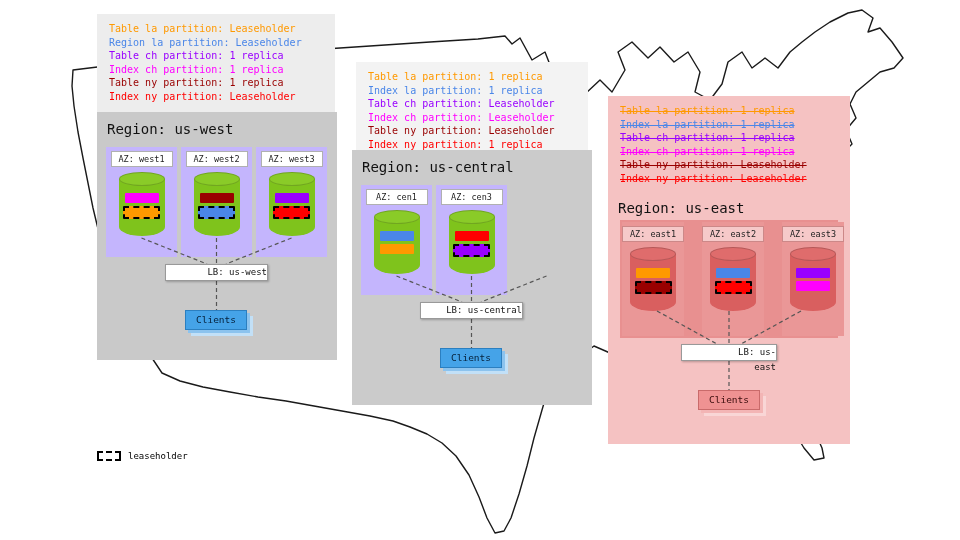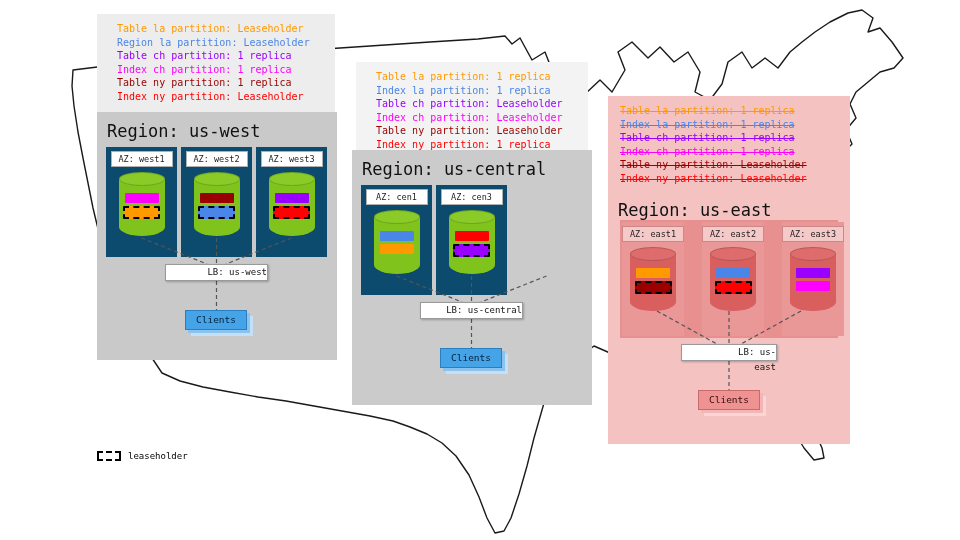--- a/index.html
+++ b/index.html
@@ -1,40 +1,40 @@
 <!DOCTYPE html>
 <html><head>
 <meta charset="utf-8">
 <style>
   * { margin:0; padding:0; box-sizing:border-box; }
   html,body { width:960px; height:540px; background:#ffffff; overflow:hidden; }
   body { position:relative; font-family:"DejaVu Sans Mono","Liberation Mono",monospace; color:#111; }
 
   #map-svg { position:absolute; left:0; top:0; z-index:0; }
 
-  .legend-box { position:absolute; z-index:2; padding:8px 20px; font-size:10px; line-height:13.5px; }
+  .legend-box { position:absolute; z-index:2; padding:8px 12px; font-size:10px; line-height:13.5px; }
   .legend-west { left:97px; top:14px; width:238px; height:98px; background:#ededed; }
   .legend-central { left:356px; top:62px; width:232px; height:98px; background:#f3f3f3; }
   .legend-east { left:620px; top:104px; width:222px; background:transparent; padding:0; }
   .lline { white-space:nowrap; }
   .strike { text-decoration:line-through; }
 
   .c-orange{color:#ff9900} .c-blue{color:#4a86e8} .c-purple{color:#9900ff}
   .c-magenta{color:#ff00ff} .c-darkred{color:#990000} .c-red{color:#ff0000}
 
   .region { position:absolute; z-index:2; }
   .region-west { left:97px; top:112px; width:240px; height:248px; background:#c9c9c9; }
   .region-central { left:352px; top:150px; width:240px; height:255px; background:#cbcbcb; }
   .region-east-panel { left:608px; top:96px; width:242px; height:348px; background:#f5c2c2; }
 
-  .region-title { position:absolute; left:10px; top:9px; font-size:17px; color:#111; }
+  .region-title { position:absolute; left:10px; top:9px; font-size:14px; color:#111; }
   .region-east-panel .region-title { top:104px; }
 
   .az-row { position:absolute; left:9px; top:35px; display:flex; gap:4px; }
-  .az { width:71px; height:110px; background:#0c4a6e; }
+  .az { width:71px; height:110px; background:#c4b5fd; }
   .az-header { width:62px; height:16px; margin:4px auto 0; background:#ffffff; border:1px solid #b0b0b0;
                font-size:8.5px; line-height:14px; text-align:center; color:#222; }
 
   .cylinder { width:46px; height:64px; margin:5px auto 0; position:relative; }
   .cyl-body { position:absolute; left:0; right:0; top:7px; bottom:0; background:#7fc31c;
               border-radius:0 0 50% 50% / 0 0 16% 16%; }
   .cyl-top  { position:absolute; left:0; right:0; top:0; height:14px; background:#8acb28;
               border-radius:50%; border:1px solid rgba(0,0,0,0.18); }
   .region-east-panel .cyl-body { background:#d95f5f; }
   .region-east-panel .cyl-top  { background:#df6c6c; }

